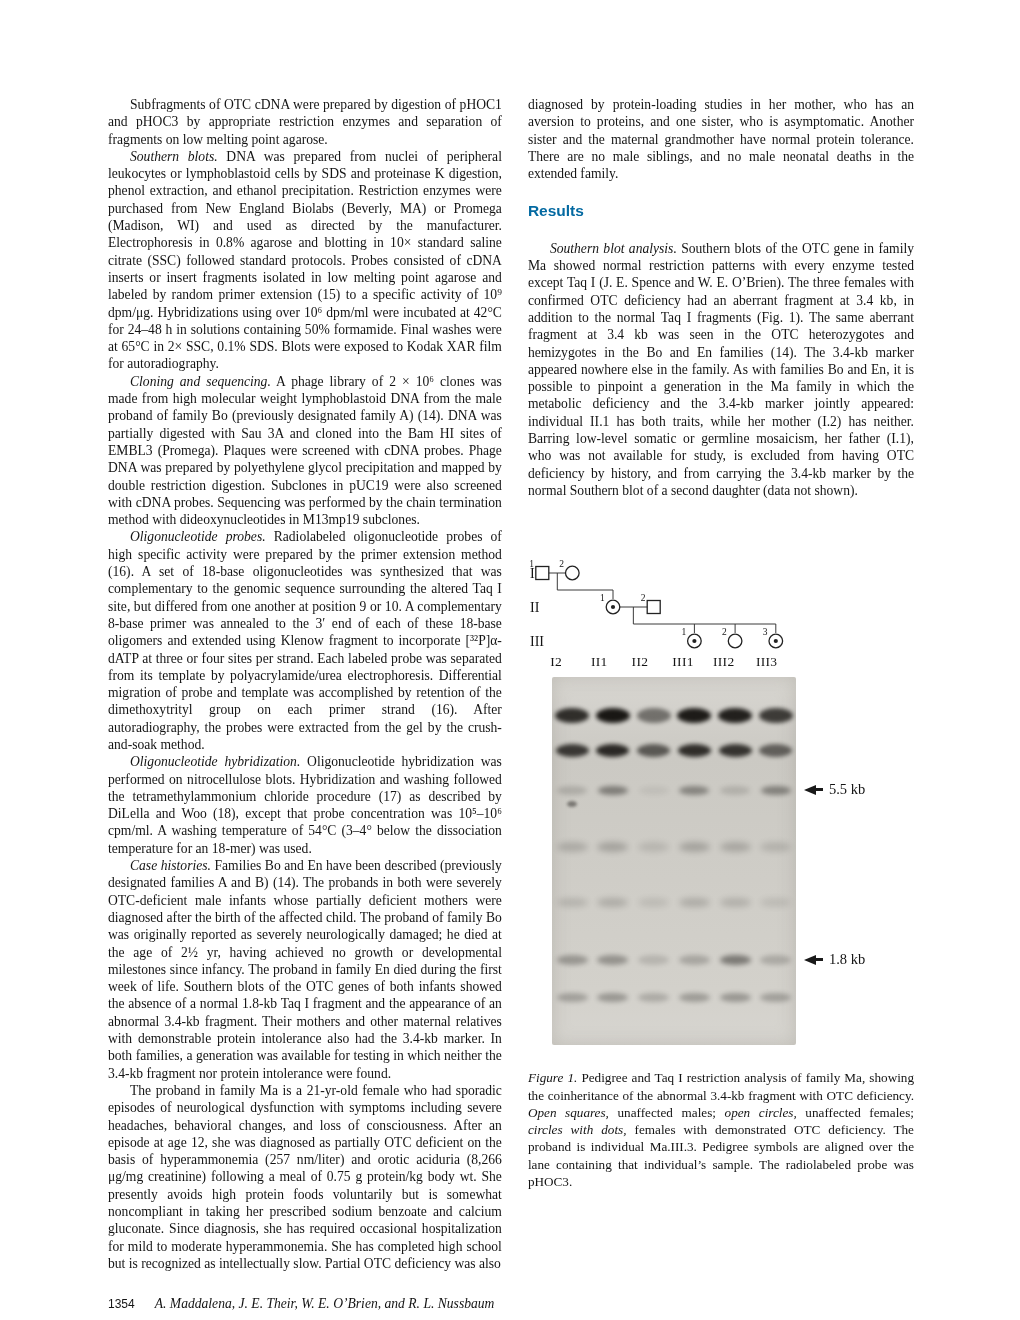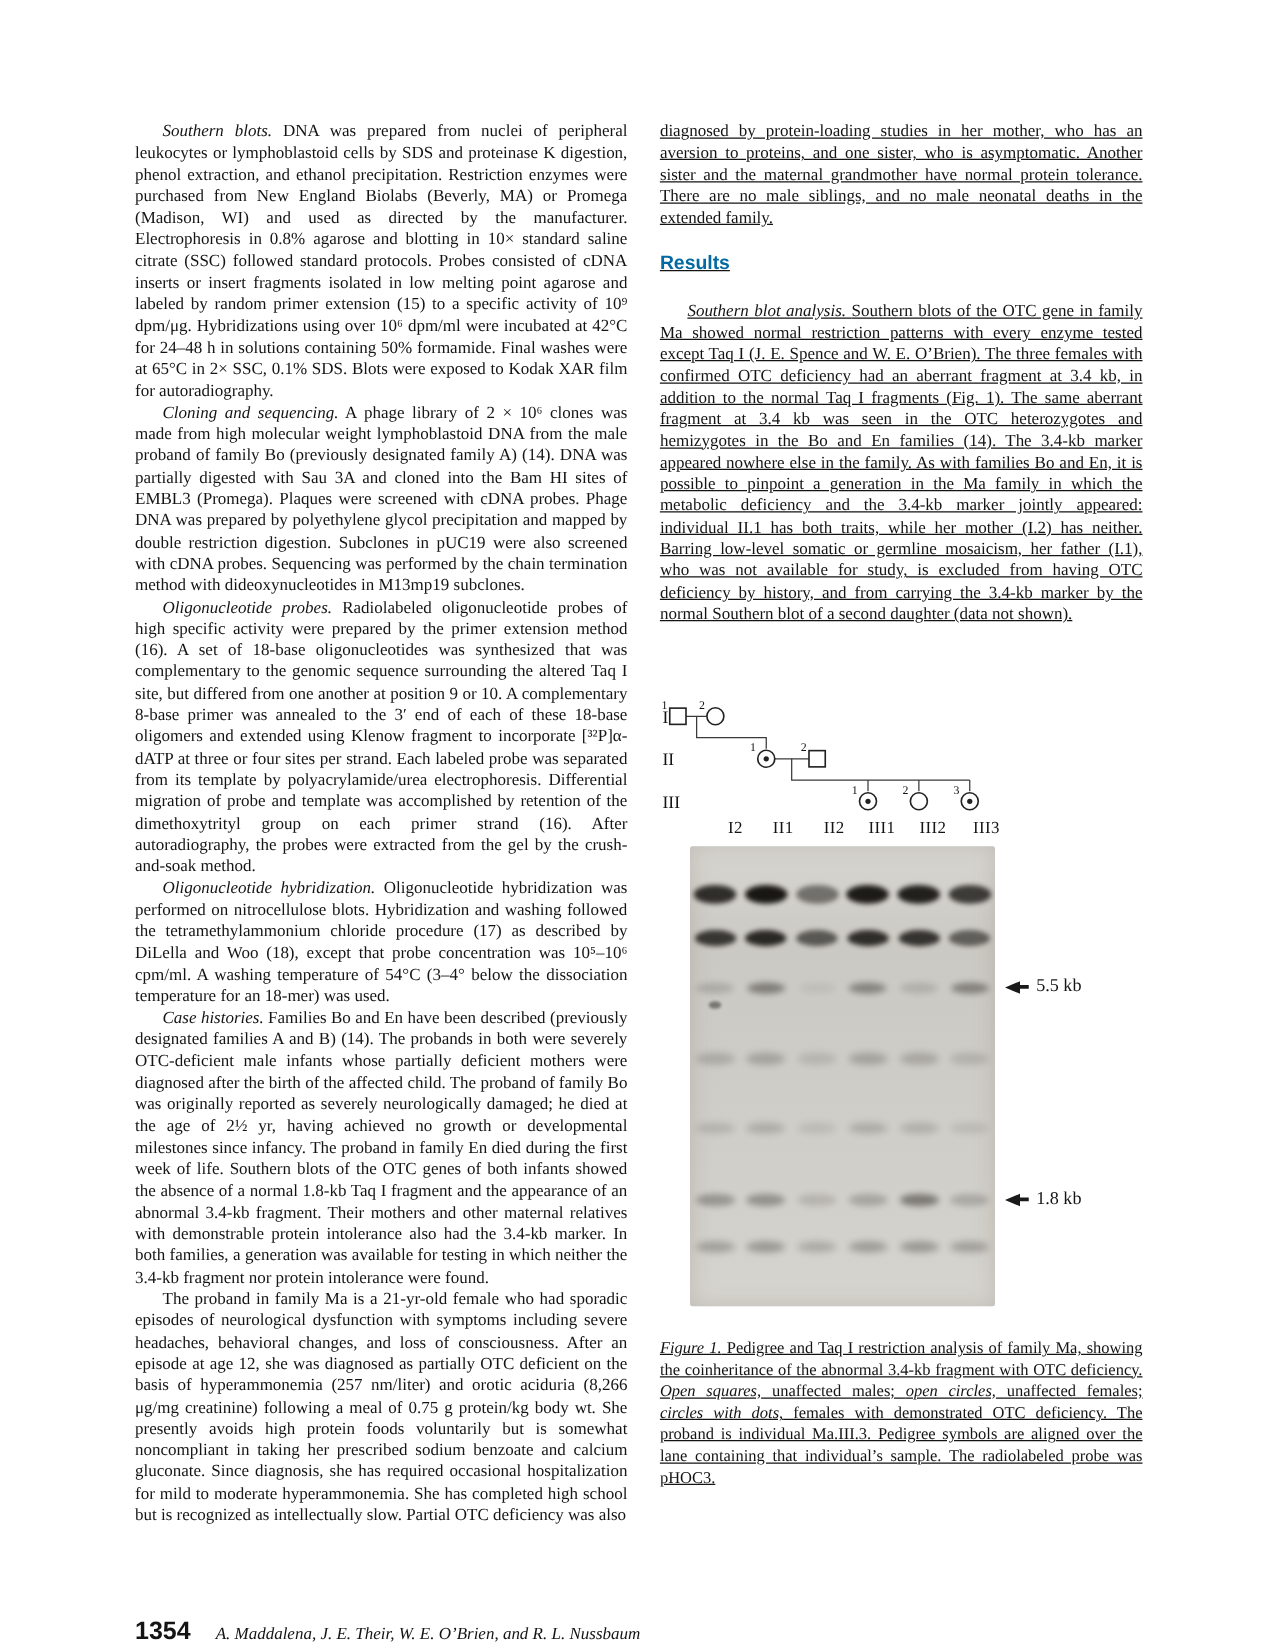--- a/index.html
+++ b/index.html
@@ -4,62 +4,63 @@
 <style>
   html,body{margin:0;padding:0;}
   body{
     width:1020px;height:1320px;background:#ffffff;position:relative;
     font-family:"Liberation Serif","DejaVu Serif",serif;color:#141414;
     -webkit-font-smoothing:antialiased;
   }
   .page{position:absolute;left:108px;top:96px;width:806px;height:1224px;}
   .columns{display:flex;gap:26px;}
   .col{width:404px;font-size:13.6px;line-height:17.3px;text-align:justify;}
-  .col.right{width:396px;text-decoration:underline;}
+  .col.right{width:396px;}
   p{margin:0;text-indent:22px;}
   p.noindent{text-indent:0;}
   .lead{font-style:italic;}
   .lead:not(:empty)::after{content:" ";font-style:normal;}
   h2.results{
     font-family:"Liberation Sans","DejaVu Sans",sans-serif;
     font-weight:bold;font-size:15.5px;margin:20px 0 20px 0;text-align:left;color:#0369a1;
   }
   
   .figure{position:relative;height:496px;margin-top:58px;}
   svg.pedigree{position:absolute;left:0;top:0;overflow:visible;}
   .psym{fill:#ffffff;stroke:#222222;stroke-width:1.3px;}
   .pdot{fill:#222222;stroke:none;}
   .pline{stroke:#3a3a3a;stroke-width:1px;fill:none;}
   .gen-label{font:14px "Liberation Serif","DejaVu Serif",serif;fill:#141414;}
   .pnum{font:9.5px "Liberation Serif","DejaVu Serif",serif;fill:#141414;}
   .lane-labels{position:absolute;left:0;top:96px;width:290px;height:20px;}
-  .lane-label{position:absolute;top:0;width:44px;text-align:right;font-size:13.5px;letter-spacing:0.3px;}
+  .lane-label{position:absolute;top:0;width:44px;text-align:left;font-size:13.5px;letter-spacing:0.3px;}
   .gel{
     position:absolute;left:24px;top:120px;width:244px;height:368px;overflow:hidden;border-radius:2px;
     background:linear-gradient(180deg,#d8d6d1 0%,#cbc9c3 22%,#cfcdc7 55%,#d3d1cb 85%,#d7d5d0 100%);
     box-shadow:inset 0 0 18px rgba(120,115,105,0.25);
   }
   .band{position:absolute;background:#14120f;border-radius:50%;}
   .marker{position:absolute;left:276px;display:flex;align-items:center;gap:6px;font-size:14.5px;white-space:nowrap;}
   .arrow-left{display:inline-flex;align-items:center;}
   .arrow-left .tri{width:0;height:0;border-top:5.5px solid transparent;border-bottom:5.5px solid transparent;border-right:12px solid #1a1a1a;}
   .arrow-left .tail{width:7px;height:3px;background:#1a1a1a;}
   .caption{margin-top:16px;font-size:13.2px;line-height:17.3px;text-align:justify;}
   
   .footer{position:absolute;left:0;top:1198px;white-space:nowrap;}
-  .pagenum{font-family:"Liberation Sans","DejaVu Sans",sans-serif;font-weight:bold;font-size:20px;}
+  .pagenum{font-family:"Liberation Sans","DejaVu Sans",sans-serif;font-weight:normal;font-size:12px;}
   .authors{font-style:italic;font-size:13.6px;margin-left:20px;}
 </style>
 </head>
 <body>
 
 <div class="page">
   <div class="columns">
 
     <div class="col left">
+      <p><span class="lead"></span><span>Subfragments of OTC cDNA were prepared by digestion of pHOC1 and pHOC3 by appropriate restriction enzymes and separation of fragments on low melting point agarose.</span></p>
       <p><span class="lead">Southern blots.</span><span>DNA was prepared from nuclei of peripheral leukocytes or lymphoblastoid cells by SDS and proteinase K digestion, phenol extraction, and ethanol precipitation. Restriction enzymes were purchased from New England Biolabs (Beverly, MA) or Promega (Madison, WI) and used as directed by the manufacturer. Electrophoresis in 0.8% agarose and blotting in 10× standard saline citrate (SSC) followed standard protocols. Probes consisted of cDNA inserts or insert fragments isolated in low melting point agarose and labeled by random primer extension (15) to a specific activity of 10⁹ dpm/μg. Hybridizations using over 10⁶ dpm/ml were incubated at 42°C for 24–48 h in solutions containing 50% formamide. Final washes were at 65°C in 2× SSC, 0.1% SDS. Blots were exposed to Kodak XAR film for autoradiography.</span></p>
       <p><span class="lead">Cloning and sequencing.</span><span>A phage library of 2 × 10⁶ clones was made from high molecular weight lymphoblastoid DNA from the male proband of family Bo (previously designated family A) (14). DNA was partially digested with Sau 3A and cloned into the Bam HI sites of EMBL3 (Promega). Plaques were screened with cDNA probes. Phage DNA was prepared by polyethylene glycol precipitation and mapped by double restriction digestion. Subclones in pUC19 were also screened with cDNA probes. Sequencing was performed by the chain termination method with dideoxynucleotides in M13mp19 subclones.</span></p>
       <p><span class="lead">Oligonucleotide probes.</span><span>Radiolabeled oligonucleotide probes of high specific activity were prepared by the primer extension method (16). A set of 18-base oligonucleotides was synthesized that was complementary to the genomic sequence surrounding the altered Taq I site, but differed from one another at position 9 or 10. A complementary 8-base primer was annealed to the 3′ end of each of these 18-base oligomers and extended using Klenow fragment to incorporate [³²P]α-dATP at three or four sites per strand. Each labeled probe was separated from its template by polyacrylamide/urea electrophoresis. Differential migration of probe and template was accomplished by retention of the dimethoxytrityl group on each primer strand (16). After autoradiography, the probes were extracted from the gel by the crush-and-soak method.</span></p>
       <p><span class="lead">Oligonucleotide hybridization.</span><span>Oligonucleotide hybridization was performed on nitrocellulose blots. Hybridization and washing followed the tetramethylammonium chloride procedure (17) as described by DiLella and Woo (18), except that probe concentration was 10⁵–10⁶ cpm/ml. A washing temperature of 54°C (3–4° below the dissociation temperature for an 18-mer) was used.</span></p>
       <p><span class="lead">Case histories.</span><span>Families Bo and En have been described (previously designated families A and B) (14). The probands in both were severely OTC-deficient male infants whose partially deficient mothers were diagnosed after the birth of the affected child. The proband of family Bo was originally reported as severely neurologically damaged; he died at the age of 2½ yr, having achieved no growth or developmental milestones since infancy. The proband in family En died during the first week of life. Southern blots of the OTC genes of both infants showed the absence of a normal 1.8-kb Taq I fragment and the appearance of an abnormal 3.4-kb fragment. Their mothers and other maternal relatives with demonstrable protein intolerance also had the 3.4-kb marker. In both families, a generation was available for testing in which neither the 3.4-kb fragment nor protein intolerance were found.</span></p>
       <p><span class="lead"></span><span>The proband in family Ma is a 21-yr-old female who had sporadic episodes of neurological dysfunction with symptoms including severe headaches, behavioral changes, and loss of consciousness. After an episode at age 12, she was diagnosed as partially OTC deficient on the basis of hyperammonemia (257 nm/liter) and orotic aciduria (8,266 μg/mg creatinine) following a meal of 0.75 g protein/kg body wt. She presently avoids high protein foods voluntarily but is somewhat noncompliant in taking her prescribed sodium benzoate and calcium gluconate. Since diagnosis, she has required occasional hospitalization for mild to moderate hyperammonemia. She has completed high school but is recognized as intellectually slow. Partial OTC deficiency was also</span></p>
     </div>
 
     <div class="col right">
       <p class="noindent"><span>diagnosed by protein-loading studies in her mother, who has an aversion to proteins, and one sister, who is asymptomatic. Another sister and the maternal grandmother have normal protein tolerance. There are no male siblings, and no male neonatal deaths in the extended family.</span></p>

